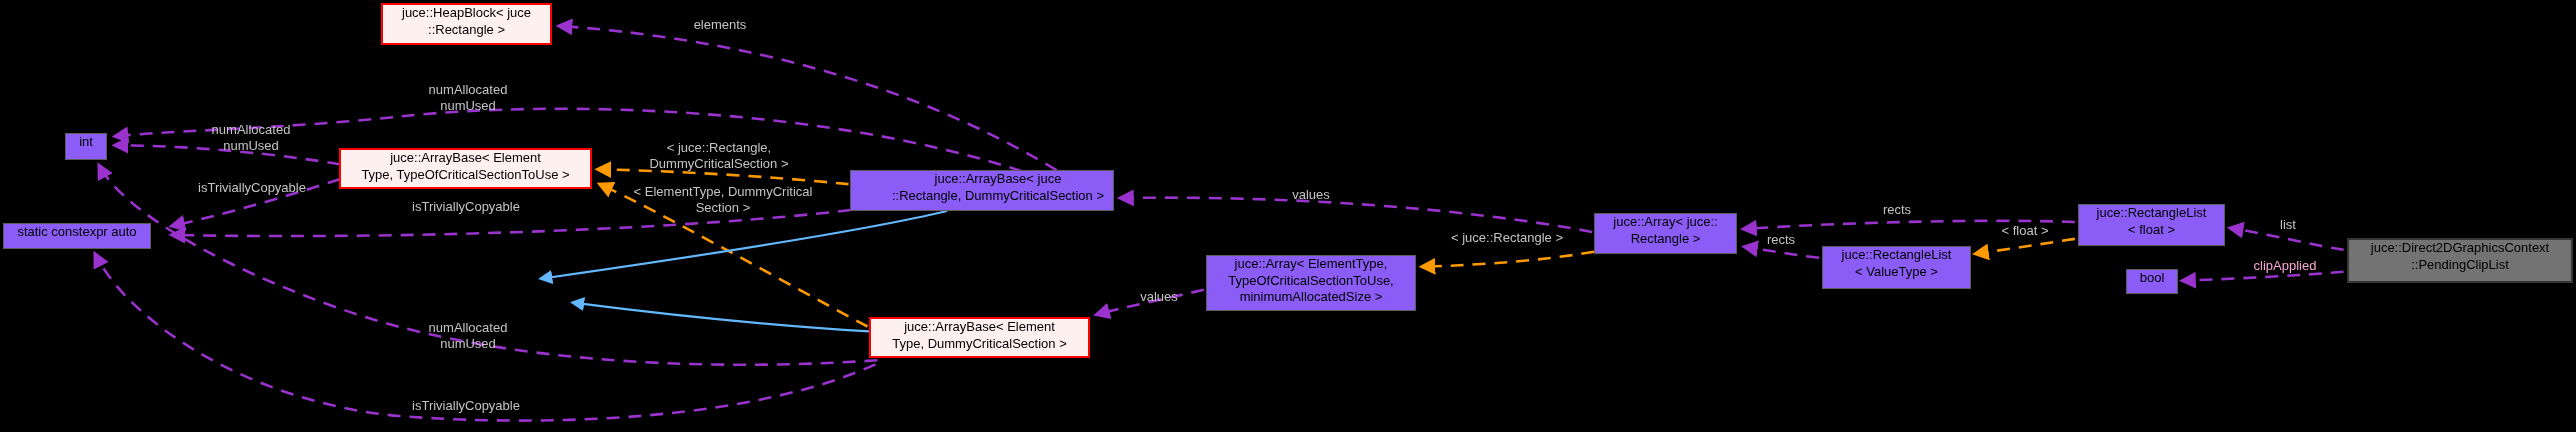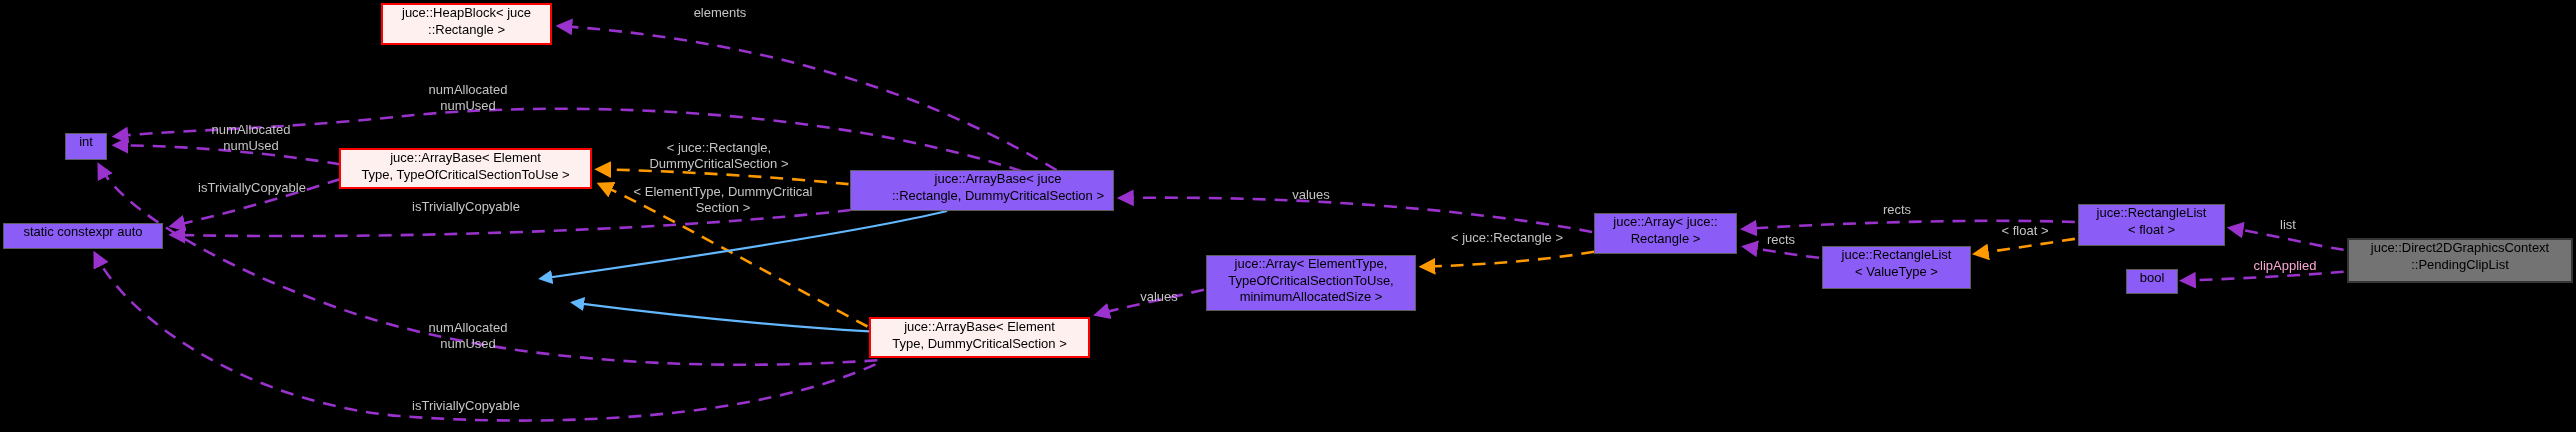--- a/index.html
+++ b/index.html
@@ -51,21 +51,21 @@
       <path d="M2083,240 C2050,245 2018,250 1983,255" fill="none" stroke="#ff9900" stroke-width="2.6" stroke-dasharray="13,9" marker-end="url(#arrow-template)"></path>
       <path d="M2353,251 C2320,246 2282,236 2239,229" fill="none" stroke="#9a32cd" stroke-width="2.6" stroke-dasharray="13,9" marker-end="url(#arrow-usage)"></path>
       <path d="M2353,273 C2305,277 2248,280 2191,282" fill="none" stroke="#9a32cd" stroke-width="2.6" stroke-dasharray="13,9" marker-end="url(#arrow-usage)"></path>
     </svg>
 <div class="node node-highlight" style="left: 381px; top: 3px; width: 171px; height: 42px;">
       <div class="node-text"><span>juce::HeapBlock&lt; juce</span><br><span>::Rectangle &gt;</span></div>
     </div>
     <div class="node node-plain" style="left: 65px; top: 133px; width: 42px; height: 27px;">
       <div class="node-text"><span>int</span></div>
     </div>
-    <div class="node node-plain" style="left: 3px; top: 223px; width: 160px; height: 26px;">
+    <div class="node node-plain" style="left: 3px; top: 223px; width: 148px; height: 26px;">
       <div class="node-text"><span>static constexpr auto</span></div>
     </div>
     <div class="node node-highlight" style="left: 339px; top: 148px; width: 253px; height: 41px;">
       <div class="node-text"><span>juce::ArrayBase&lt; Element</span><br><span>Type, TypeOfCriticalSectionToUse &gt;</span></div>
     </div>
     <div class="node node-plain" style="left: 850px; top: 170px; width: 264px; height: 41px; padding-left: 32px;">
       <div class="node-text"><span>juce::ArrayBase&lt; juce</span><br><span>::Rectangle, DummyCriticalSection &gt;</span></div>
     </div>
     <div class="node node-highlight" style="left: 869px; top: 317px; width: 221px; height: 41px;">
       <div class="node-text"><span>juce::ArrayBase&lt; Element</span><br><span>Type, DummyCriticalSection &gt;</span></div>
@@ -81,21 +81,21 @@
     </div>
     <div class="node node-plain" style="left: 2078px; top: 204px; width: 147px; height: 42px;">
       <div class="node-text"><span>juce::RectangleList</span><br><span>&lt; float &gt;</span></div>
     </div>
     <div class="node node-plain" style="left: 2126px; top: 269px; width: 52px; height: 25px;">
       <div class="node-text"><span>bool</span></div>
     </div>
     <div class="node node-main" style="left: 2347px; top: 238px; width: 226px; height: 45px;">
       <div class="node-text"><span>juce::Direct2DGraphicsContext</span><br><span>::PendingClipList</span></div>
     </div>
-    <div class="edge-label" style="left: 720px; top: 13px; color: rgb(196, 196, 196);"><span>elements</span></div>
+    <div class="edge-label" style="left: 720px; top: 25px; color: rgb(196, 196, 196);"><span>elements</span></div>
     <div class="edge-label" style="left: 468px; top: 98px; color: rgb(196, 196, 196);"><span>numAllocated</span><br><span>numUsed</span></div>
     <div class="edge-label" style="left: 251px; top: 138px; color: rgb(196, 196, 196);"><span>numAllocated</span><br><span>numUsed</span></div>
     <div class="edge-label" style="left: 468px; top: 336px; color: rgb(196, 196, 196);"><span>numAllocated</span><br><span>numUsed</span></div>
     <div class="edge-label" style="left: 252px; top: 188px; color: rgb(196, 196, 196);"><span>isTriviallyCopyable</span></div>
     <div class="edge-label" style="left: 466px; top: 207px; color: rgb(196, 196, 196);"><span>isTriviallyCopyable</span></div>
     <div class="edge-label" style="left: 466px; top: 406px; color: rgb(196, 196, 196);"><span>isTriviallyCopyable</span></div>
     <div class="edge-label" style="left: 719px; top: 156px; color: rgb(196, 196, 196);"><span>&lt; juce::Rectangle,</span><br><span>DummyCriticalSection &gt;</span></div>
     <div class="edge-label" style="left: 723px; top: 200px; color: rgb(196, 196, 196);"><span>&lt; ElementType, DummyCritical</span><br><span>Section &gt;</span></div>
     <div class="edge-label" style="left: 1311px; top: 195px; color: rgb(196, 196, 196);"><span>values</span></div>
     <div class="edge-label" style="left: 1159px; top: 297px; color: rgb(196, 196, 196);"><span>values</span></div>

